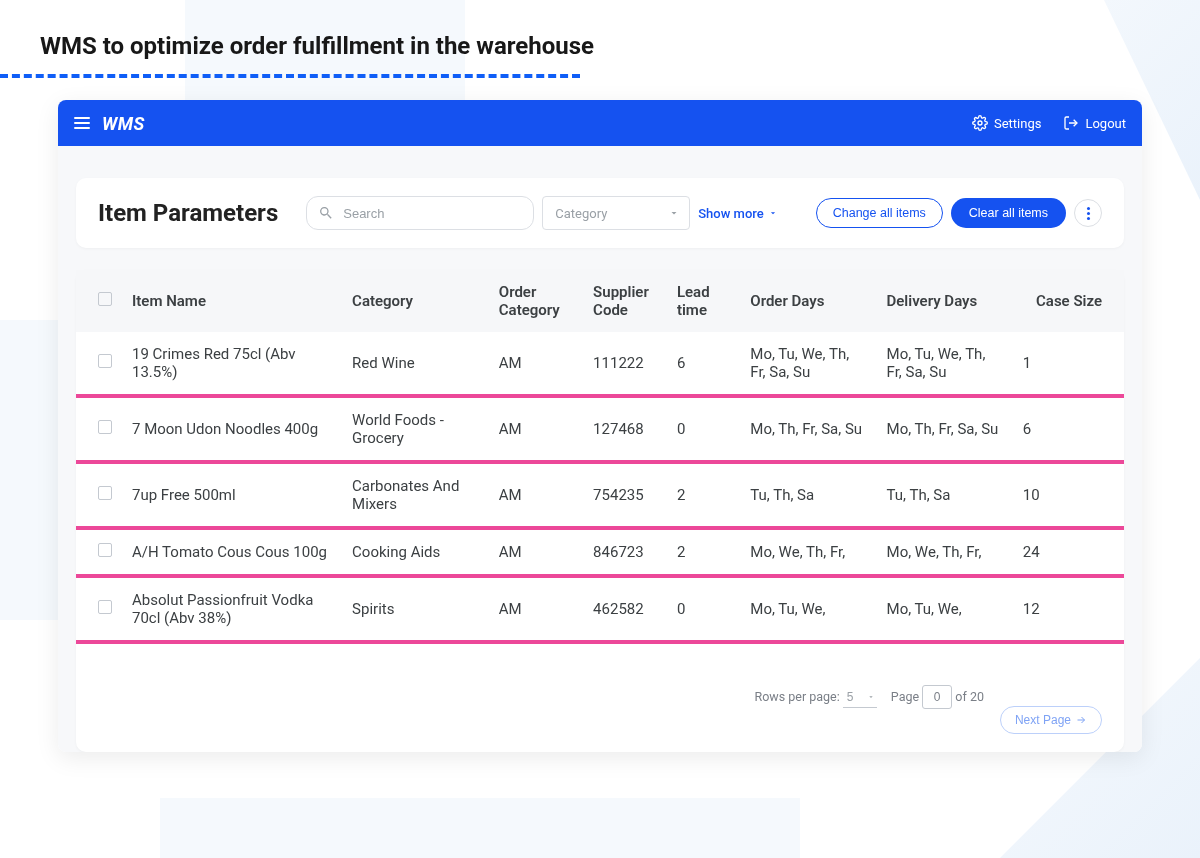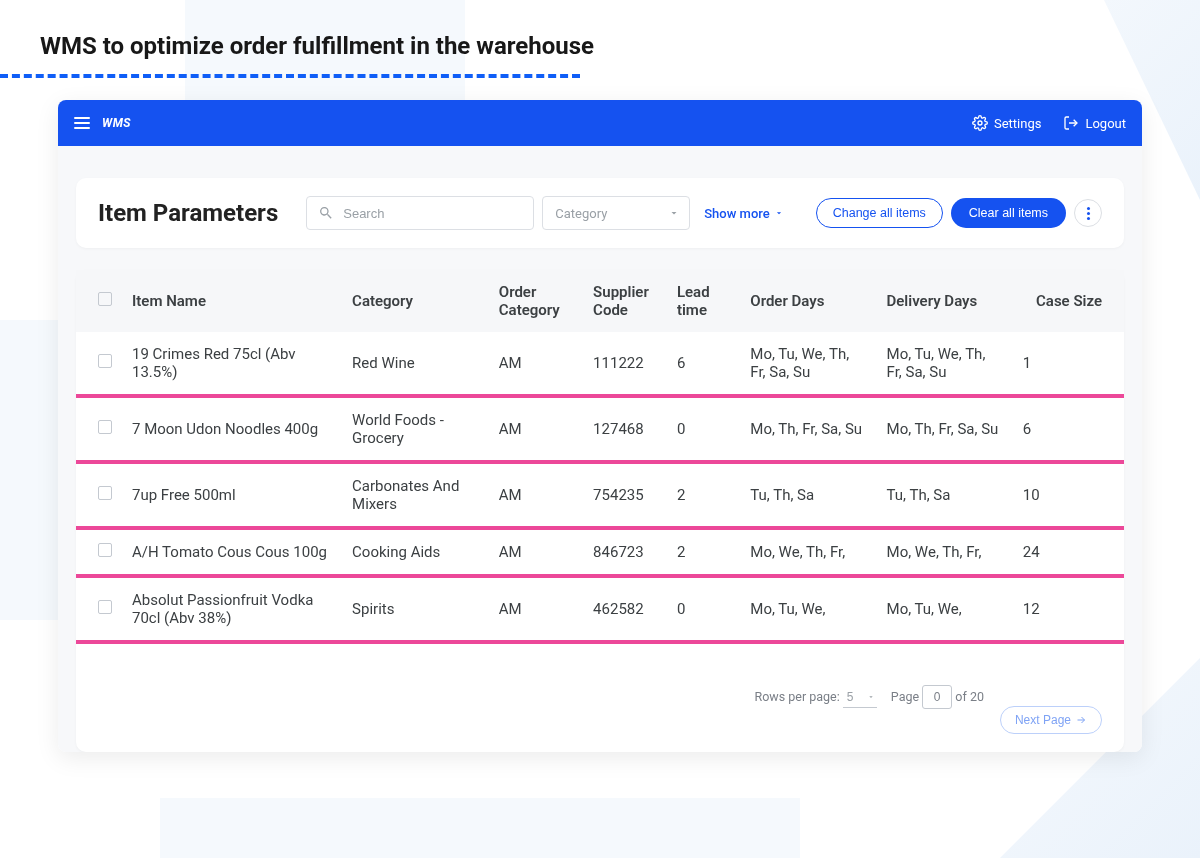--- a/index.html
+++ b/index.html
@@ -12,39 +12,39 @@
 .bg-shape-5 { position: absolute; bottom: 0; left: 160px; width: 640px; height: 60px; background: #f5f9fd; z-index: -1; }
 
 .page-heading { font-size: 24px; font-weight: 700; color: #181818; padding: 32px 0 14px 40px; }
 .dashed-line { border: none; border-top: 4px dashed #0f5ef7; width: 580px; margin-left: 0; }
 
 .app-frame { margin: 22px 58px 0 58px; background: #fff; border-radius: 8px; box-shadow: 0 6px 24px rgba(0,0,0,0.08); overflow: hidden; }
 
 .app-topbar { background: #1552f0; color: #fff; height: 46px; display: flex; align-items: center; padding: 0 16px; }
 .hamburger { display: inline-flex; flex-direction: column; gap: 3px; margin-right: 12px; cursor: pointer; }
 .hamburger span { width: 16px; height: 2px; background: #fff; border-radius: 1px; }
-.logo { font-size: 12px; font-weight: 700; font-style: italic; letter-spacing: 0.5px; }
+.logo { font-size: 18px; font-weight: 700; font-style: italic; letter-spacing: 0.5px; }
 .topbar-spacer { flex: 1; }
 .topbar-btn { display: inline-flex; align-items: center; gap: 6px; color: #fff; font-size: 13px; cursor: pointer; margin-left: 22px; }
 .topbar-btn svg { width: 16px; height: 16px; }
 
 .content-pad { padding: 32px 18px 0 18px; background: #f7f8fa; }
 
 .card { background: #fff; border-radius: 10px; padding: 18px 22px; box-shadow: 0 1px 3px rgba(0,0,0,0.04); }
 
 .filter-bar { display: flex; align-items: center; gap: 8px; }
 .page-title { font-size: 24px; font-weight: 700; color: #222; margin-right: 20px; }
 .search-wrap { position: relative; }
 .search-wrap svg { position: absolute; left: 12px; top: 50%; transform: translateY(-50%); width: 16px; height: 16px; fill: #9aa0a6; }
-.search-input { width: 228px; height: 34px; border: 1px solid #dcdfe4; border-radius: 4px; padding: 0 12px 0 36px; font-size: 13px; color: #333; }
+.search-input { width: 228px; height: 34px; border: 1px solid #dcdfe4; border-radius: 12px; padding: 0 12px 0 36px; font-size: 13px; color: #333; }
 .search-input::placeholder { color: #9aa0a6; }
 .select-wrap { position: relative; }
 .select { width: 148px; height: 34px; border: 1px solid #dcdfe4; border-radius: 4px; padding: 0 30px 0 12px; font-size: 13px; color: #9aa0a6; background: #fff; appearance: none; cursor: pointer; display: flex; align-items: center; }
 .select-wrap svg { position: absolute; right: 10px; top: 50%; transform: translateY(-50%); width: 12px; height: 12px; fill: #9aa0a6; pointer-events: none; }
-.show-more { color: #1552f0; font-size: 13px; font-weight: 500; cursor: pointer; display: inline-flex; align-items: center; gap: 4px; margin-left: 6px; }
+.show-more { color: #1552f0; font-size: 13px; font-weight: 500; cursor: pointer; display: inline-flex; align-items: center; gap: 4px; }
 .show-more svg { width: 10px; height: 10px; fill: #1552f0; }
 .filter-spacer { flex: 1; }
 .btn-outline { border: 1px solid #1552f0; color: #1552f0; background: #fff; border-radius: 16px; padding: 7px 16px; font-size: 12.5px; font-weight: 500; cursor: pointer; }
 .btn-solid { border: none; color: #fff; background: #1552f0; border-radius: 16px; padding: 8px 18px; font-size: 12.5px; font-weight: 500; cursor: pointer; }
 .kebab { width: 28px; height: 28px; border: 1px solid #dcdfe4; border-radius: 50%; display: inline-flex; flex-direction: column; align-items: center; justify-content: center; gap: 2px; cursor: pointer; }
 .kebab span { width: 3px; height: 3px; background: #1552f0; border-radius: 50%; }
 
 .table-card { margin-top: 22px; padding: 0 0 18px 0; }
 table { width: 100%; border-collapse: collapse; font-size: 15px; }
 thead th { text-align: left; font-weight: 600; color: #3c4043; background: #f6f7f9; padding: 13px 10px; }

